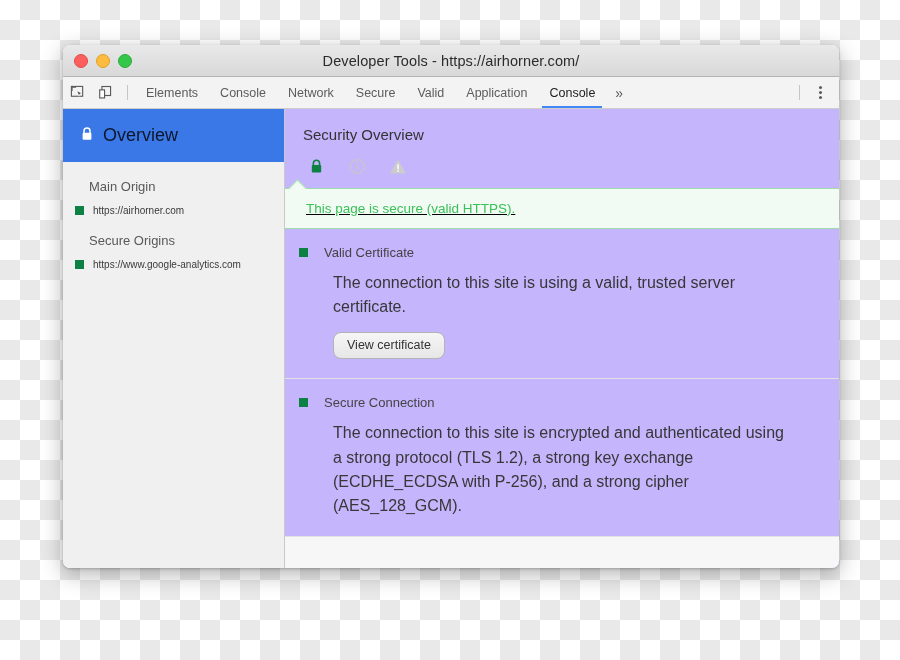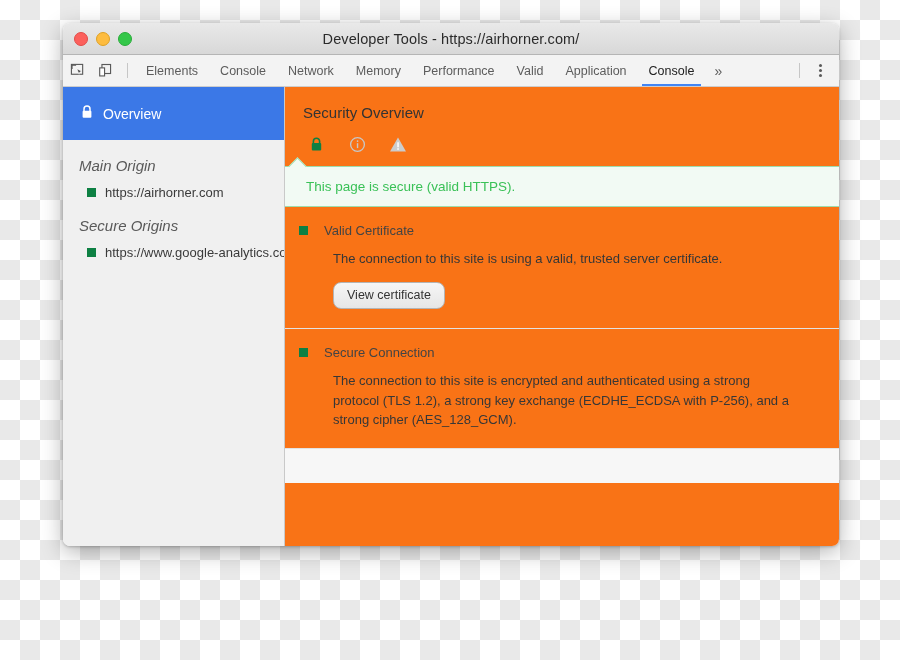--- a/index.html
+++ b/index.html
@@ -17,21 +17,21 @@
       linear-gradient(45deg, #e9e9e9 25%, transparent 25%, transparent 75%, #e9e9e9 75%, #e9e9e9);
     background-size: 40px 40px;
     background-position: 0 0, 20px 20px;
     position: relative;
   }
 
   
   #window {
     position: absolute;
     left: 63px;
-    top: 23px;
+    top: 45px;
     width: 776px;
     height: 523px;
     border-radius: 7px;
     background: #ffffff;
     box-shadow: 0 6px 22px rgba(0,0,0,0.30), 0 1px 3px rgba(0,0,0,0.22);
     overflow: hidden;
     display: flex;
     flex-direction: column;
   }
 
@@ -160,50 +160,49 @@
   .side-overview {
     height: 53px;
     background: #3b78e7;
     display: flex;
     align-items: center;
     padding-left: 18px;
     box-sizing: border-box;
     gap: 10px;
   }
   .side-overview .label {
-    color: #ffffff;
-    font-size: 14px;
+    color: #0f172a;
+    font-size: 18px;
   }
   .side-group {
-    font-size: 15px;
+    font-size: 13px;
     color: #595959;
-    padding: 17px 0 0 16px;
-    font-style: italic;
+    padding: 17px 0 0 26px;
   }
   .side-origin {
     display: flex;
     align-items: center;
     gap: 9px;
-    padding: 11px 0 0 24px;
-    font-size: 13px;
+    padding: 11px 0 0 12px;
+    font-size: 10px;
     color: #3a3a3a;
     white-space: nowrap;
   }
   .sq {
     width: 9px;
     height: 9px;
     background: #0d8043;
     flex: 0 0 9px;
     display: block;
   }
 
   
   #main {
     flex: 1 1 auto;
-    background: #f97316;
+    background: #c4b5fd;
     display: flex;
     flex-direction: column;
     min-width: 0;
     overflow: hidden;
   }
   #overview-head {
     padding: 17px 0 0 18px;
   }
   #overview-title {
     font-size: 15px;
@@ -228,20 +227,21 @@
     position: relative;
     margin-top: 12px;
     background: #f2faf4;
     border-top: 1px solid #9fdcab;
     border-bottom: 1px solid #9fdcab;
     height: 41px;
     display: flex;
     align-items: center;
     padding-left: 21px;
     box-sizing: border-box;
+    text-decoration: underline;
   }
   #secure-banner .txt {
     font-size: 13.5px;
     color: #3ac157;
   }
   .notch {
     position: absolute;
     top: -7px;
     left: 6px;
     width: 12px;
@@ -264,21 +264,21 @@
     gap: 16px;
     padding-left: 10px;
     text-align: center;
   }
   .sec-title {
     font-size: 13px;
     color: #444444;
   }
   .sec-body {
     margin: 11px 0 0 44px;
-    font-size: 13px;
+    font-size: 16px;
     color: #373737;
     line-height: 1.52;
     max-width: 460px;
   }
   .cert-btn {
     margin: 13px 0 1px 44px;
     display: inline-block;
     padding: 5px 13px 6px 13px;
     font-size: 12.5px;
     font-family: "Liberation Sans", sans-serif;
@@ -328,24 +328,21 @@
     <div class="tab">
         <span>Elements</span>
       </div>
     <div class="tab">
         <span>Console</span>
       </div>
     <div class="tab">
         <span>Network</span>
       </div>
     <div class="tab">
-        <span>Memory</span>
-      </div>
-    <div class="tab">
-        <span>Performance</span>
+        <span>Secure</span>
       </div>
     <div class="tab">
         <span>Valid</span>
       </div>
     <div class="tab">
         <span>Application</span>
       </div>
     <div class="tab active">
         <span>Console</span>
       </div>

